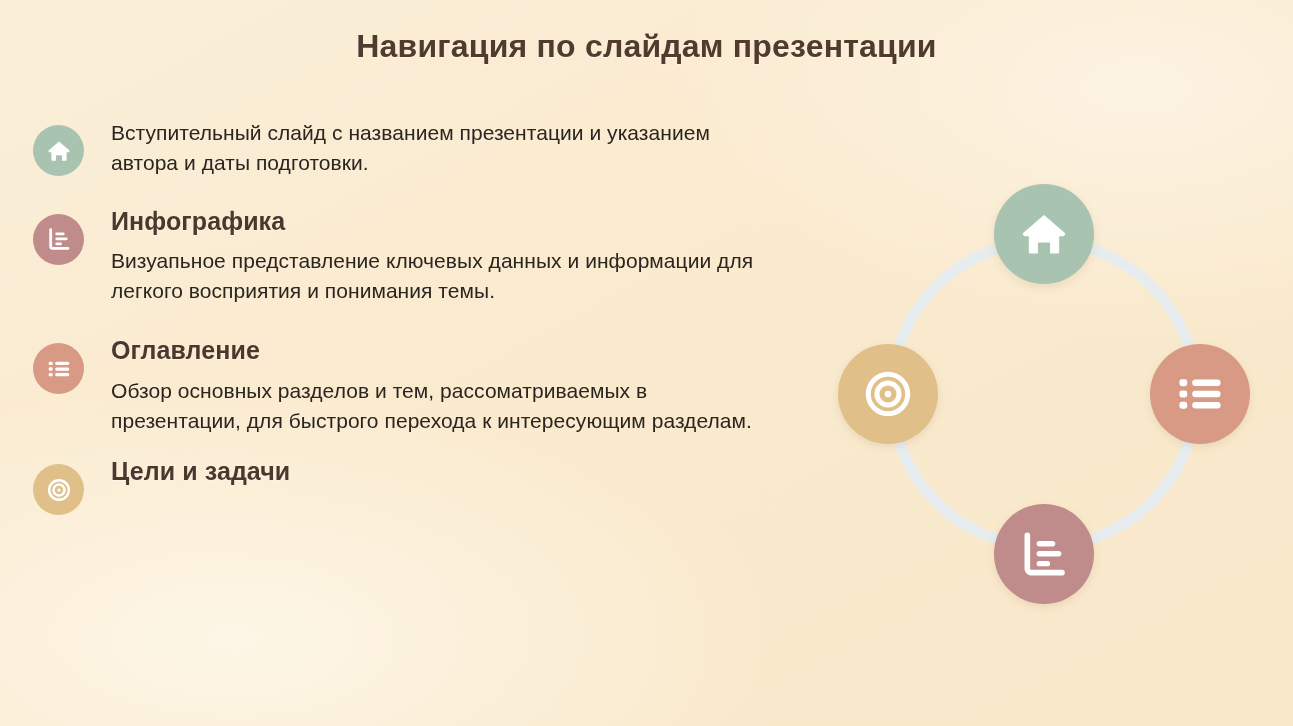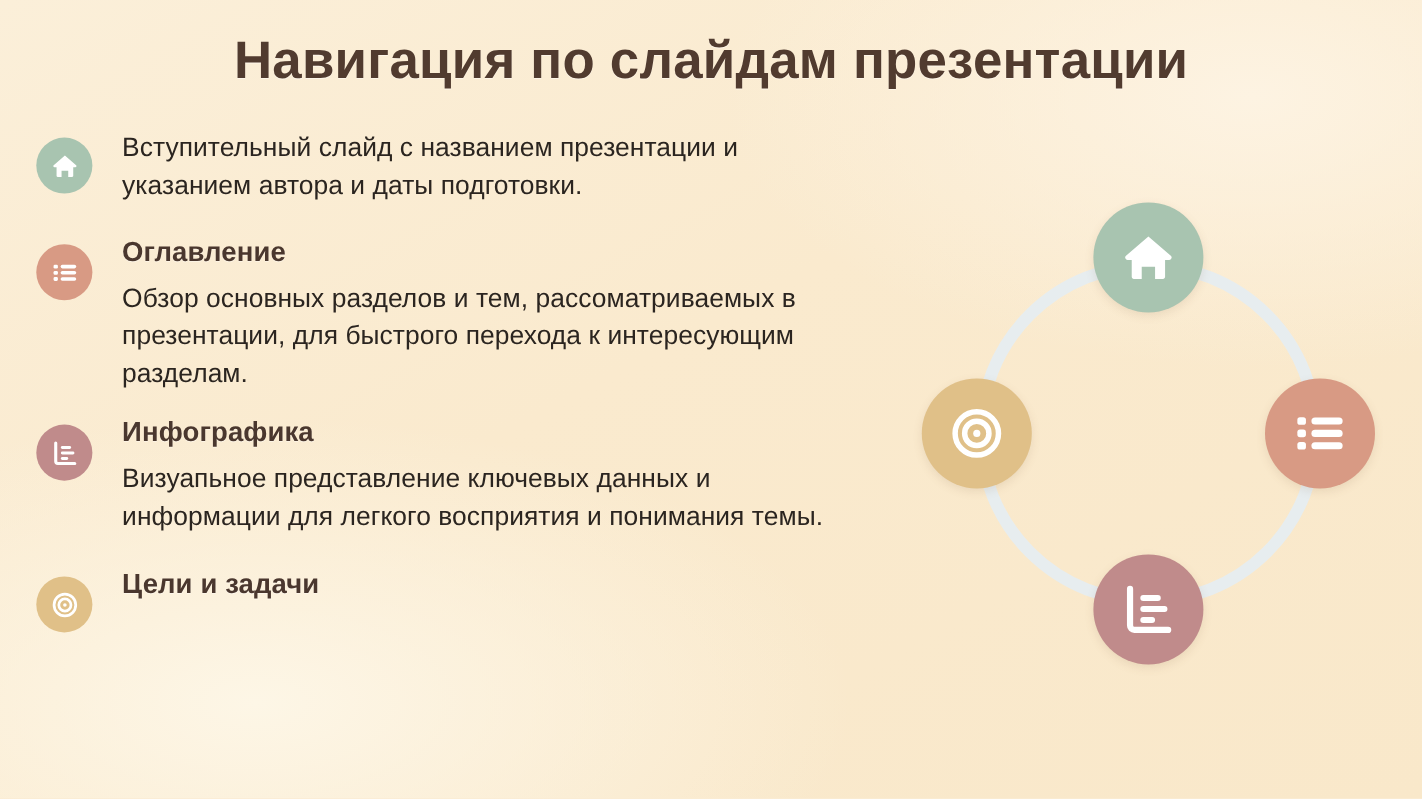--- a/index.html
+++ b/index.html
@@ -29,21 +29,21 @@
     overflow: hidden;
   }
 
   
   #title {
     position: absolute;
     top: 28px;
     left: 0;
     width: 1293px;
     text-align: center;
-    font-size: 48px;
+    font-size: 32px;
     font-weight: 700;
     letter-spacing: 0.2px;
     color: #513b2f;
     text-shadow: 0 1px 0 rgba(255,255,255,.45);
     white-space: nowrap;
   }
 
   
   #list {
     position: absolute;
@@ -76,21 +76,21 @@
     font-size: 25px;
     font-weight: 700;
     color: #4a372e;
     letter-spacing: 0.1px;
     line-height: 1.15;
     margin-bottom: 11px;
     text-shadow: 0 1px 0 rgba(255,255,255,.4);
   }
 
   .item-desc {
-    font-size: 24px;
+    font-size: 21px;
     line-height: 1.42;
     color: #2b2520;
     max-width: 660px;
     letter-spacing: 0.05px;
   }
 
   
   .item.i0 { margin-bottom: 29px; }
   .item.i1 { margin-bottom: 22px; }
   .item.i2 { margin-bottom: 30px; }
@@ -142,48 +142,48 @@
 
     <div class="item i0">
       <div class="item-icon" style="background:#a8c4b0;">
         <svg width="26" height="26" viewBox="0 0 24 24" aria-hidden="true">
           <path d="M12 3.2 2.6 11.3a1 1 0 0 0 .66 1.75H5v7.1c0 .5.4.9.9.9h3.3v-5.1h5.6v5.1h3.3c.5 0 .9-.4.9-.9v-7.1h1.74a1 1 0 0 0 .66-1.75L12 3.2Z" fill="#ffffff"></path>
         </svg>
       </div>
       <div class="item-desc">Вступительный слайд с названием презентации и указанием автора и даты подготовки.</div>
     </div>
 
+    <div class="item i2">
+      <div class="item-icon" style="background:#c08b8b;">
+        <svg width="26" height="26" viewBox="0 0 24 24" aria-hidden="true">
+          <path d="M4.3 3.4v15.4c0 1 .8 1.8 1.8 1.8h14.2" fill="none" stroke="#ffffff" stroke-width="2.6" stroke-linecap="round" stroke-linejoin="round"></path>
+          <rect x="8.6" y="6.0" width="8.6" height="2.5" rx="1.25" fill="#ffffff"></rect>
+          <rect x="8.6" y="10.6" width="11.4" height="2.5" rx="1.25" fill="#ffffff"></rect>
+          <rect x="8.6" y="15.2" width="6.2" height="2.5" rx="1.25" fill="#ffffff"></rect>
+        </svg>
+      </div>
+      <div class="item-heading">Инфографика</div>
+      <div class="item-desc">Визуапьное представление ключевых данных и информации для легкого восприятия и понимания темы.</div>
+    </div>
+
     <div class="item i1">
       <div class="item-icon" style="background:#d89a84;">
         <svg width="26" height="26" viewBox="0 0 24 24" aria-hidden="true">
           <rect x="2.5" y="5.2" width="3.6" height="3.2" rx="1.1" fill="#ffffff"></rect>
           <rect x="2.5" y="10.4" width="3.6" height="3.2" rx="1.1" fill="#ffffff"></rect>
           <rect x="2.5" y="15.6" width="3.6" height="3.2" rx="1.1" fill="#ffffff"></rect>
           <rect x="8.4" y="5.3" width="13.1" height="3" rx="1.5" fill="#ffffff"></rect>
           <rect x="8.4" y="10.5" width="13.1" height="3" rx="1.5" fill="#ffffff"></rect>
           <rect x="8.4" y="15.7" width="13.1" height="3" rx="1.5" fill="#ffffff"></rect>
         </svg>
       </div>
       <div class="item-heading">Оглавление</div>
       <div class="item-desc">Обзор основных разделов и тем, рассоматриваемых в презентации, для быстрого перехода к интересующим разделам.</div>
     </div>
 
-    <div class="item i2">
-      <div class="item-icon" style="background:#c08b8b;">
-        <svg width="26" height="26" viewBox="0 0 24 24" aria-hidden="true">
-          <path d="M4.3 3.4v15.4c0 1 .8 1.8 1.8 1.8h14.2" fill="none" stroke="#ffffff" stroke-width="2.6" stroke-linecap="round" stroke-linejoin="round"></path>
-          <rect x="8.6" y="6.0" width="8.6" height="2.5" rx="1.25" fill="#ffffff"></rect>
-          <rect x="8.6" y="10.6" width="11.4" height="2.5" rx="1.25" fill="#ffffff"></rect>
-          <rect x="8.6" y="15.2" width="6.2" height="2.5" rx="1.25" fill="#ffffff"></rect>
-        </svg>
-      </div>
-      <div class="item-heading">Инфографика</div>
-      <div class="item-desc">Визуапьное представление ключевых данных и информации для легкого восприятия и понимания темы.</div>
-    </div>
-
     <div class="item i3">
       <div class="item-icon" style="background:#e0c088;">
         <svg width="26" height="26" viewBox="0 0 24 24" aria-hidden="true">
           <circle cx="12" cy="12" r="9.1" fill="none" stroke="#ffffff" stroke-width="2.3"></circle>
           <circle cx="12" cy="12" r="5.1" fill="none" stroke="#ffffff" stroke-width="2.3"></circle>
           <circle cx="12" cy="12" r="1.5" fill="#ffffff"></circle>
         </svg>
       </div>
       <div class="item-heading">Цели и задачи</div>
     </div>

